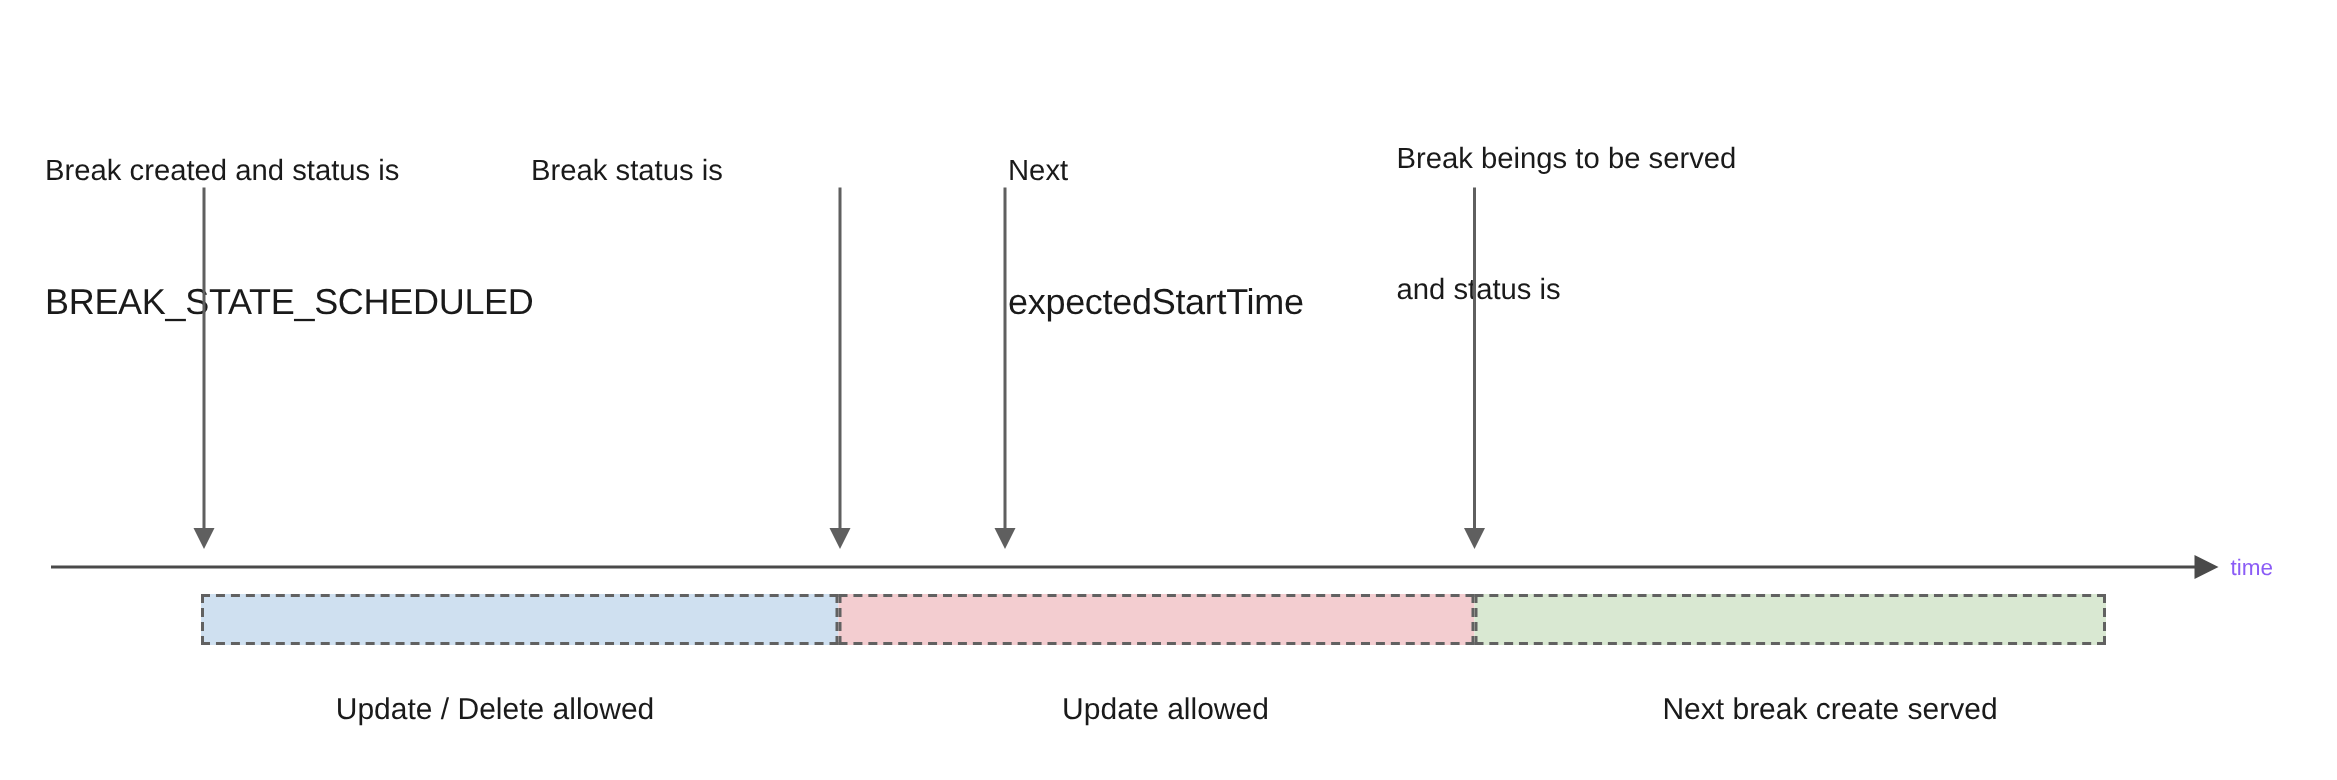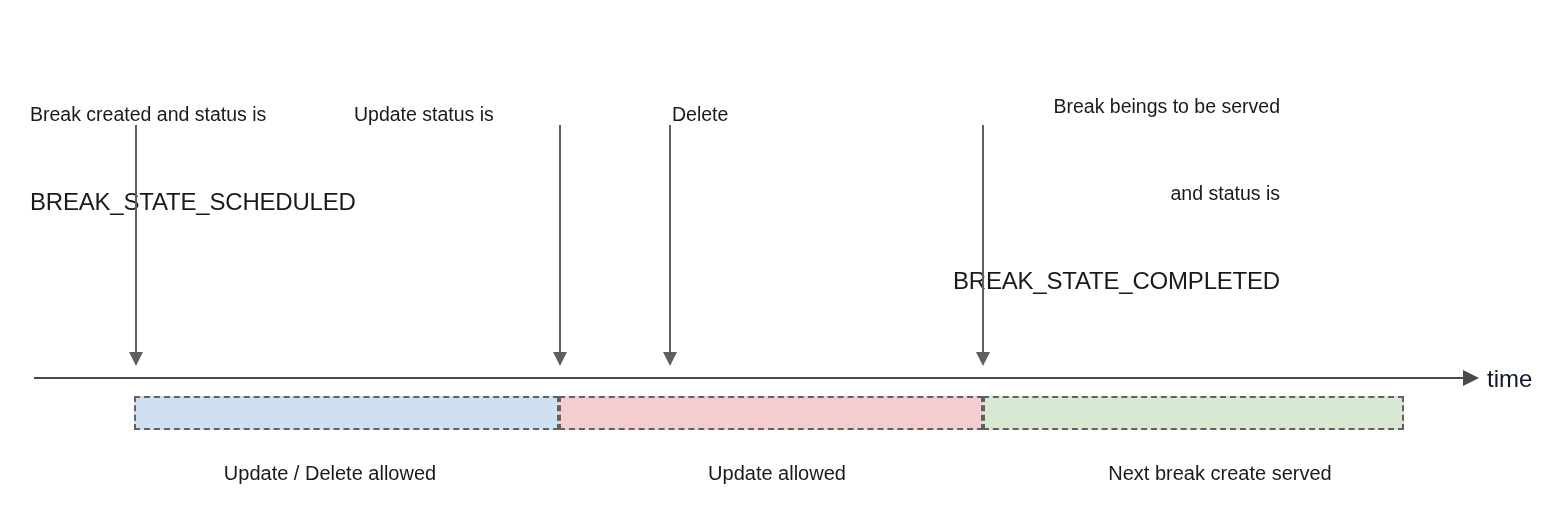--- a/index.html
+++ b/index.html
@@ -70,23 +70,23 @@
   #axis-head {
     position: absolute;
     width: 0;
     height: 0;
     border-top: 8px solid transparent;
     border-bottom: 8px solid transparent;
     border-left: 16px solid #4a4a4a;
   }
   #axis-label {
     position: absolute;
-    font-size: 24px;
+    font-size: 15px;
     line-height: 20px;
-    color: #0f172a;
+    color: #8b5cf6;
   }
   
   .phase-bar {
     position: absolute;
     box-sizing: border-box;
     border: 2.5px dashed #616161;
   }
   .phase-label {
     position: absolute;
     font-size: 20px;
@@ -101,31 +101,31 @@
 <body>
 
 <div id="stage">
 
   <div class="callout" id="callout-0" style="left:30px; top:42px;">
     <span class="plain">Break created and status is</span>
     <span class="code">BREAK_STATE_SCHEDULED</span>
   </div>
 
   <div class="callout" id="callout-1" style="left:354px; top:42px;">
-    <span class="plain">Update status is</span>
+    <span class="plain">Break status is</span>
   </div>
 
   <div class="callout" id="callout-2" style="left:672px; top:42px;">
-    <span class="plain">Delete</span>
+    <span class="plain">Next</span>
+    <span class="code">expectedStartTime</span>
   </div>
 
-  <div class="callout" id="callout-3" style="left:953px; top:34px;text-align:right;">
+  <div class="callout" id="callout-3" style="left:931px; top:34px;">
     <span class="plain">Break beings to be served</span>
     <span class="plain">and status is</span>
-    <span class="code">BREAK_STATE_COMPLETED</span>
   </div>
 
   <div class="varrow" style="left:128px; top:125px; height:241px;">
     <div class="shaft" style="height:228px;"></div>
     <div class="head" style="top:227px;"></div>
   </div>
 
   <div class="varrow" style="left:552px; top:125px; height:241px;">
     <div class="shaft" style="height:228px;"></div>
     <div class="head" style="top:227px;"></div>

